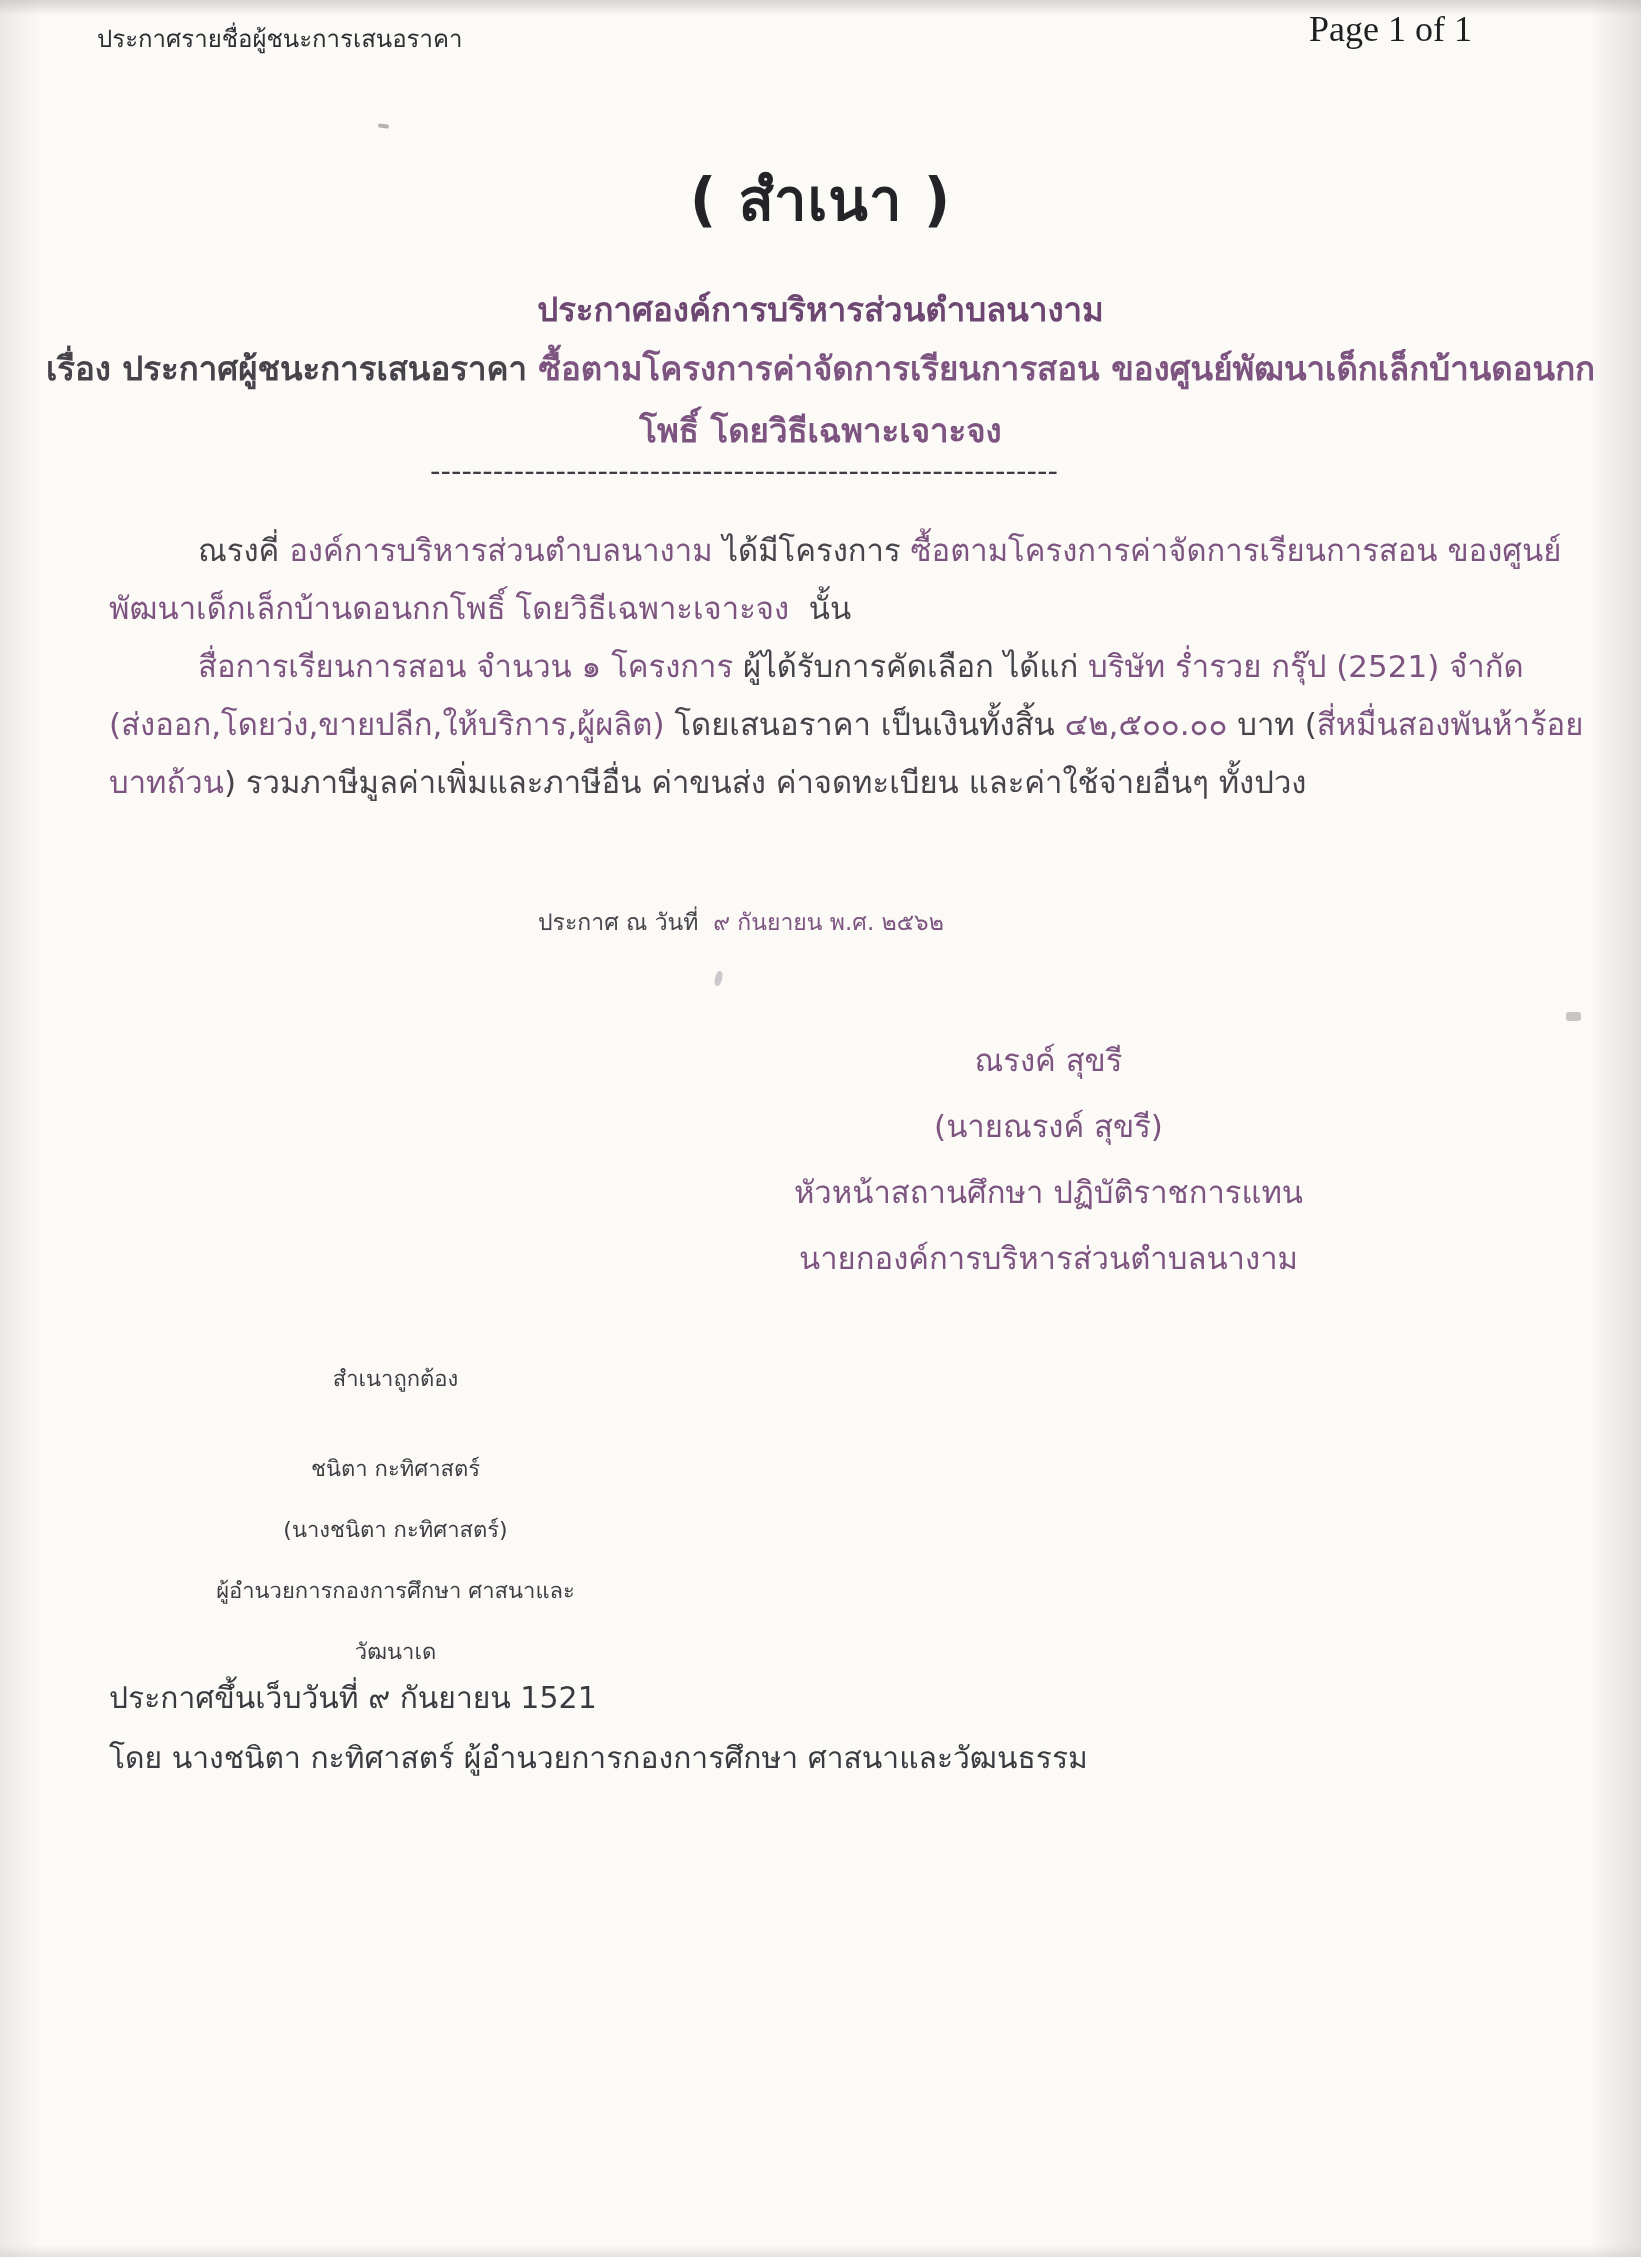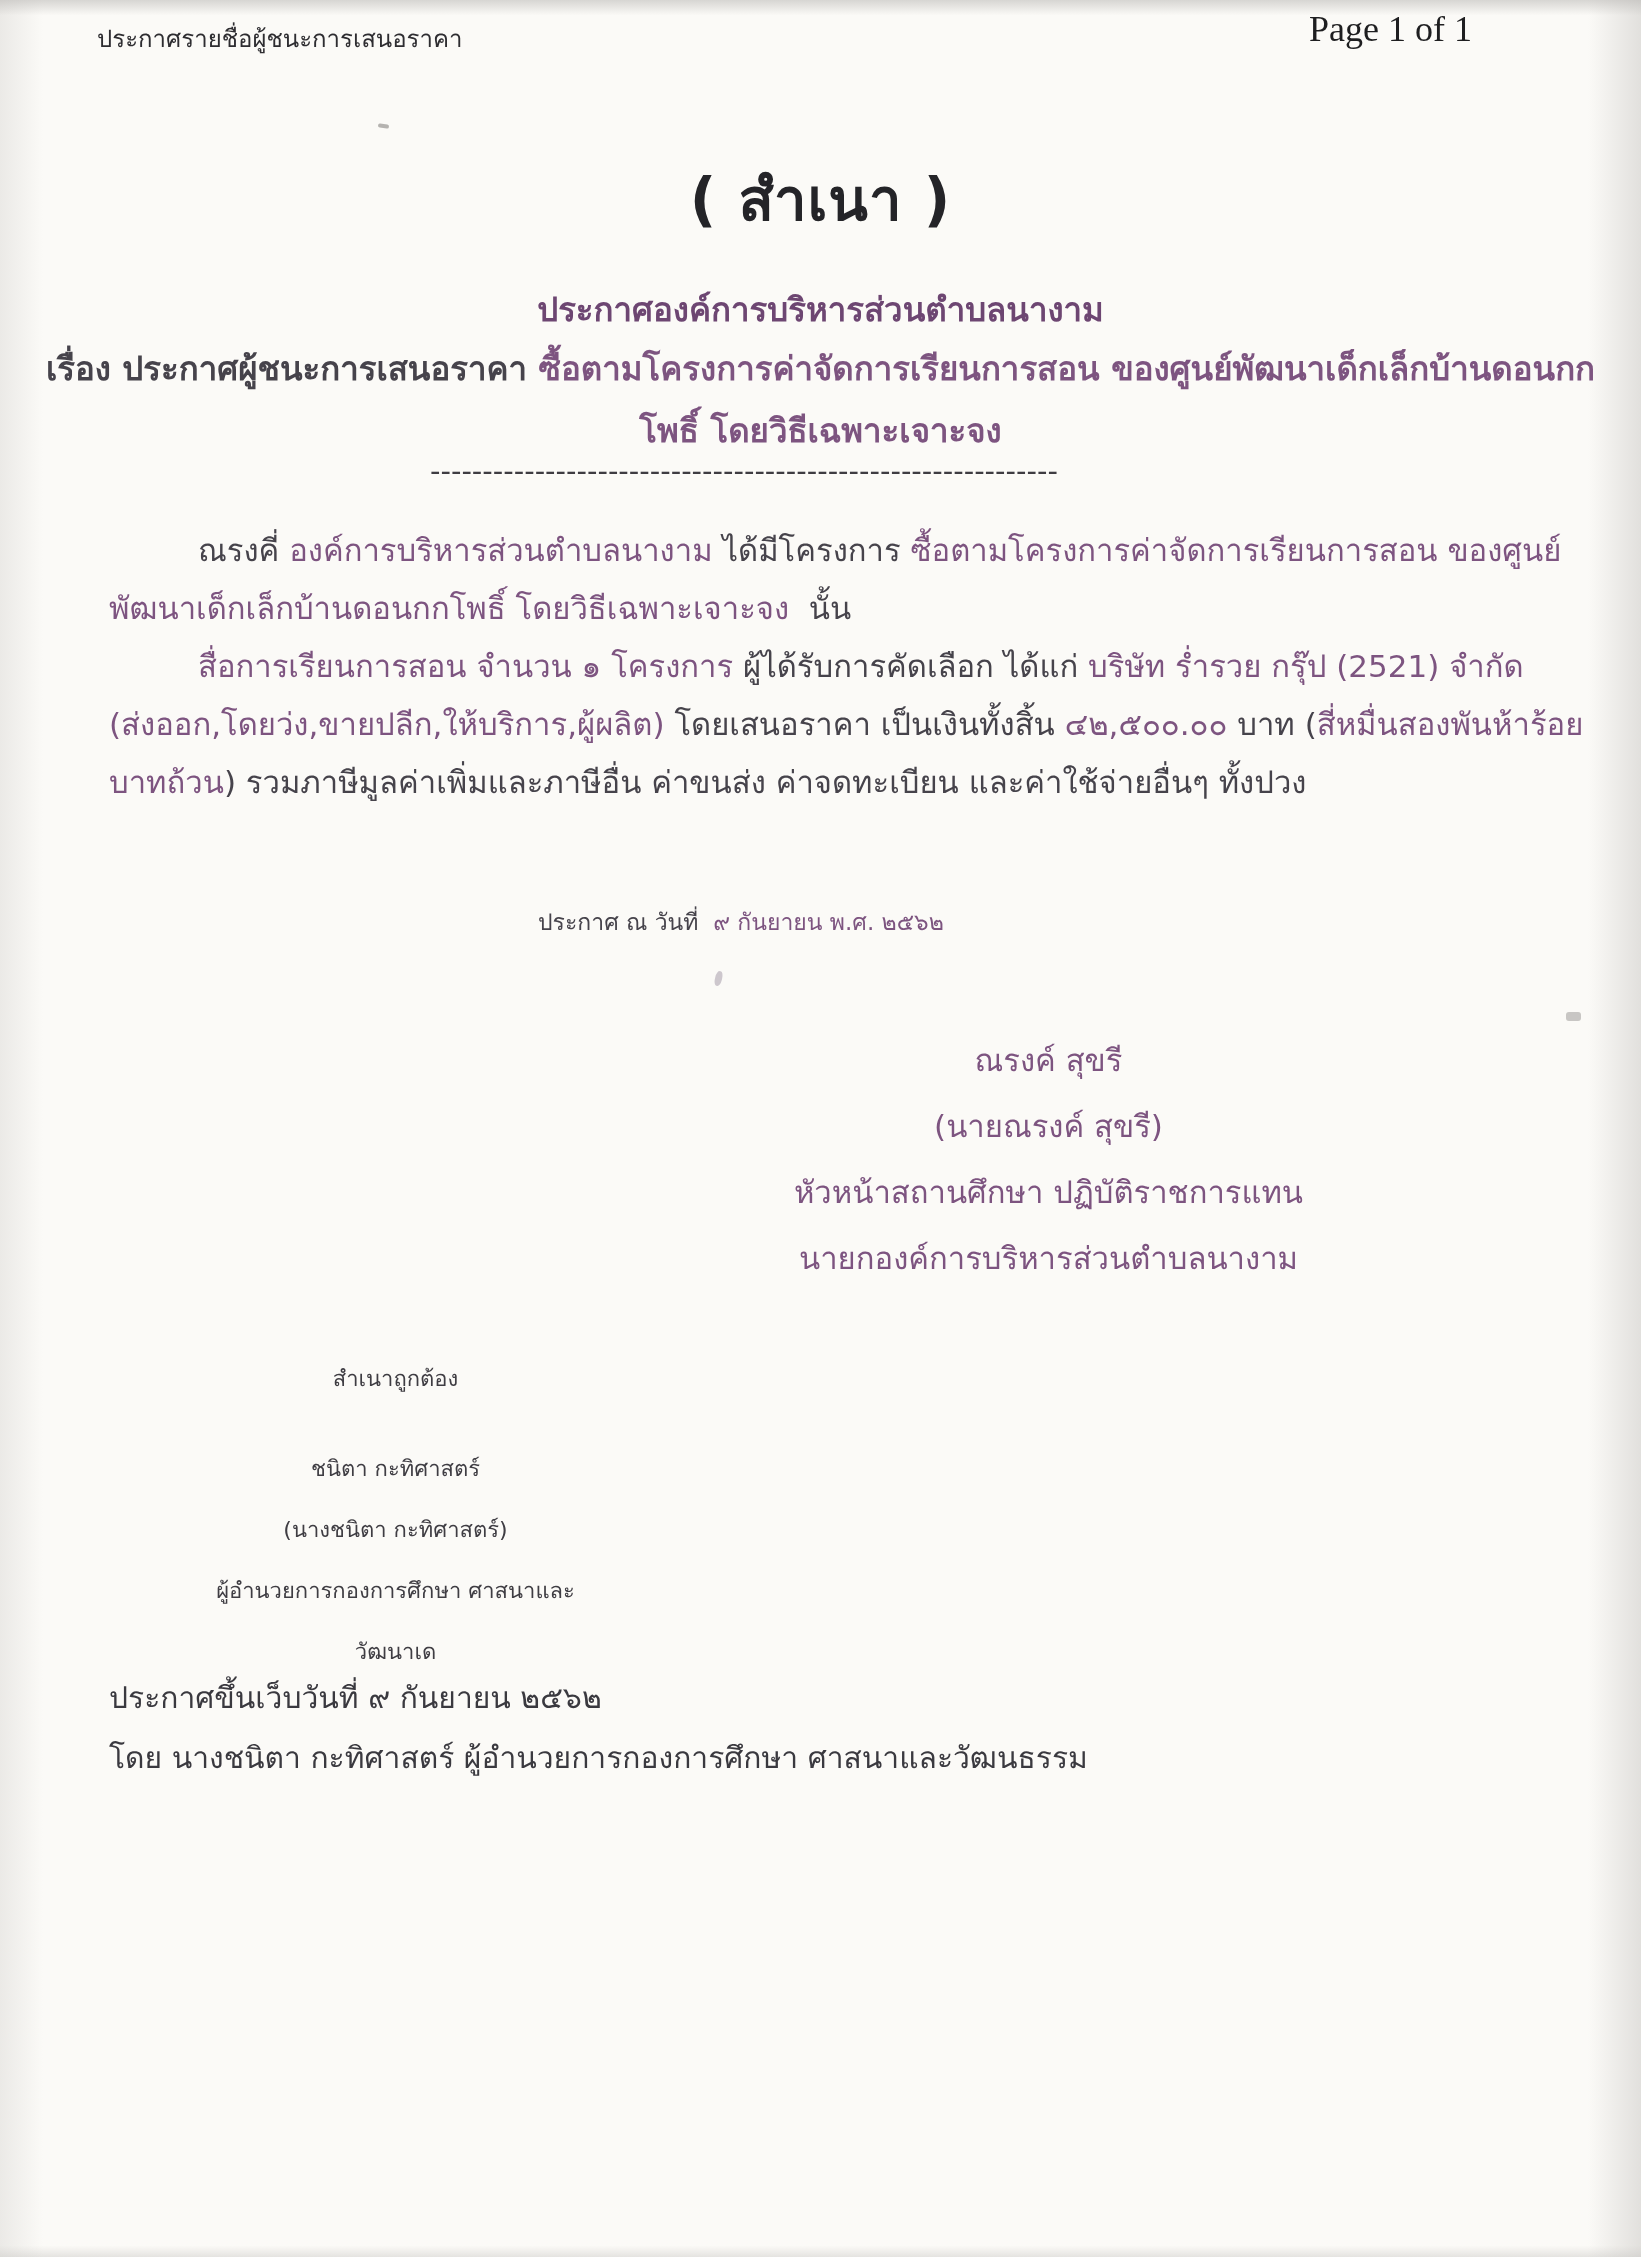--- a/index.html
+++ b/index.html
@@ -120,21 +120,21 @@
 
   <div class="certification">
     <div class="cert-label">สำเนาถูกต้อง</div>
     <div class="cert-line">ชนิตา กะทิศาสตร์</div>
     <div class="cert-line">(นางชนิตา กะทิศาสตร์)</div>
     <div class="cert-line">ผู้อำนวยการกองการศึกษา ศาสนาและ</div>
     <div class="cert-line">วัฒนาเด</div>
   </div>
 
   <div class="web-post">
-    <div class="wp-line">ประกาศขึ้นเว็บวันที่ ๙ กันยายน ๒๕๖๒</div>
+    <div class="wp-line">ประกาศขึ้นเว็บวันที่ ๙ กันยายน 1521</div>
     <div class="wp-line">โดย นางชนิตา กะทิศาสตร์ ผู้อำนวยการกองการศึกษา ศาสนาและวัฒนธรรม</div>
   </div>
 
 
   <div class="speck speck-1"></div>
   <div class="speck speck-2"></div>
   <div class="speck speck-3"></div>
 </div>
 
 

